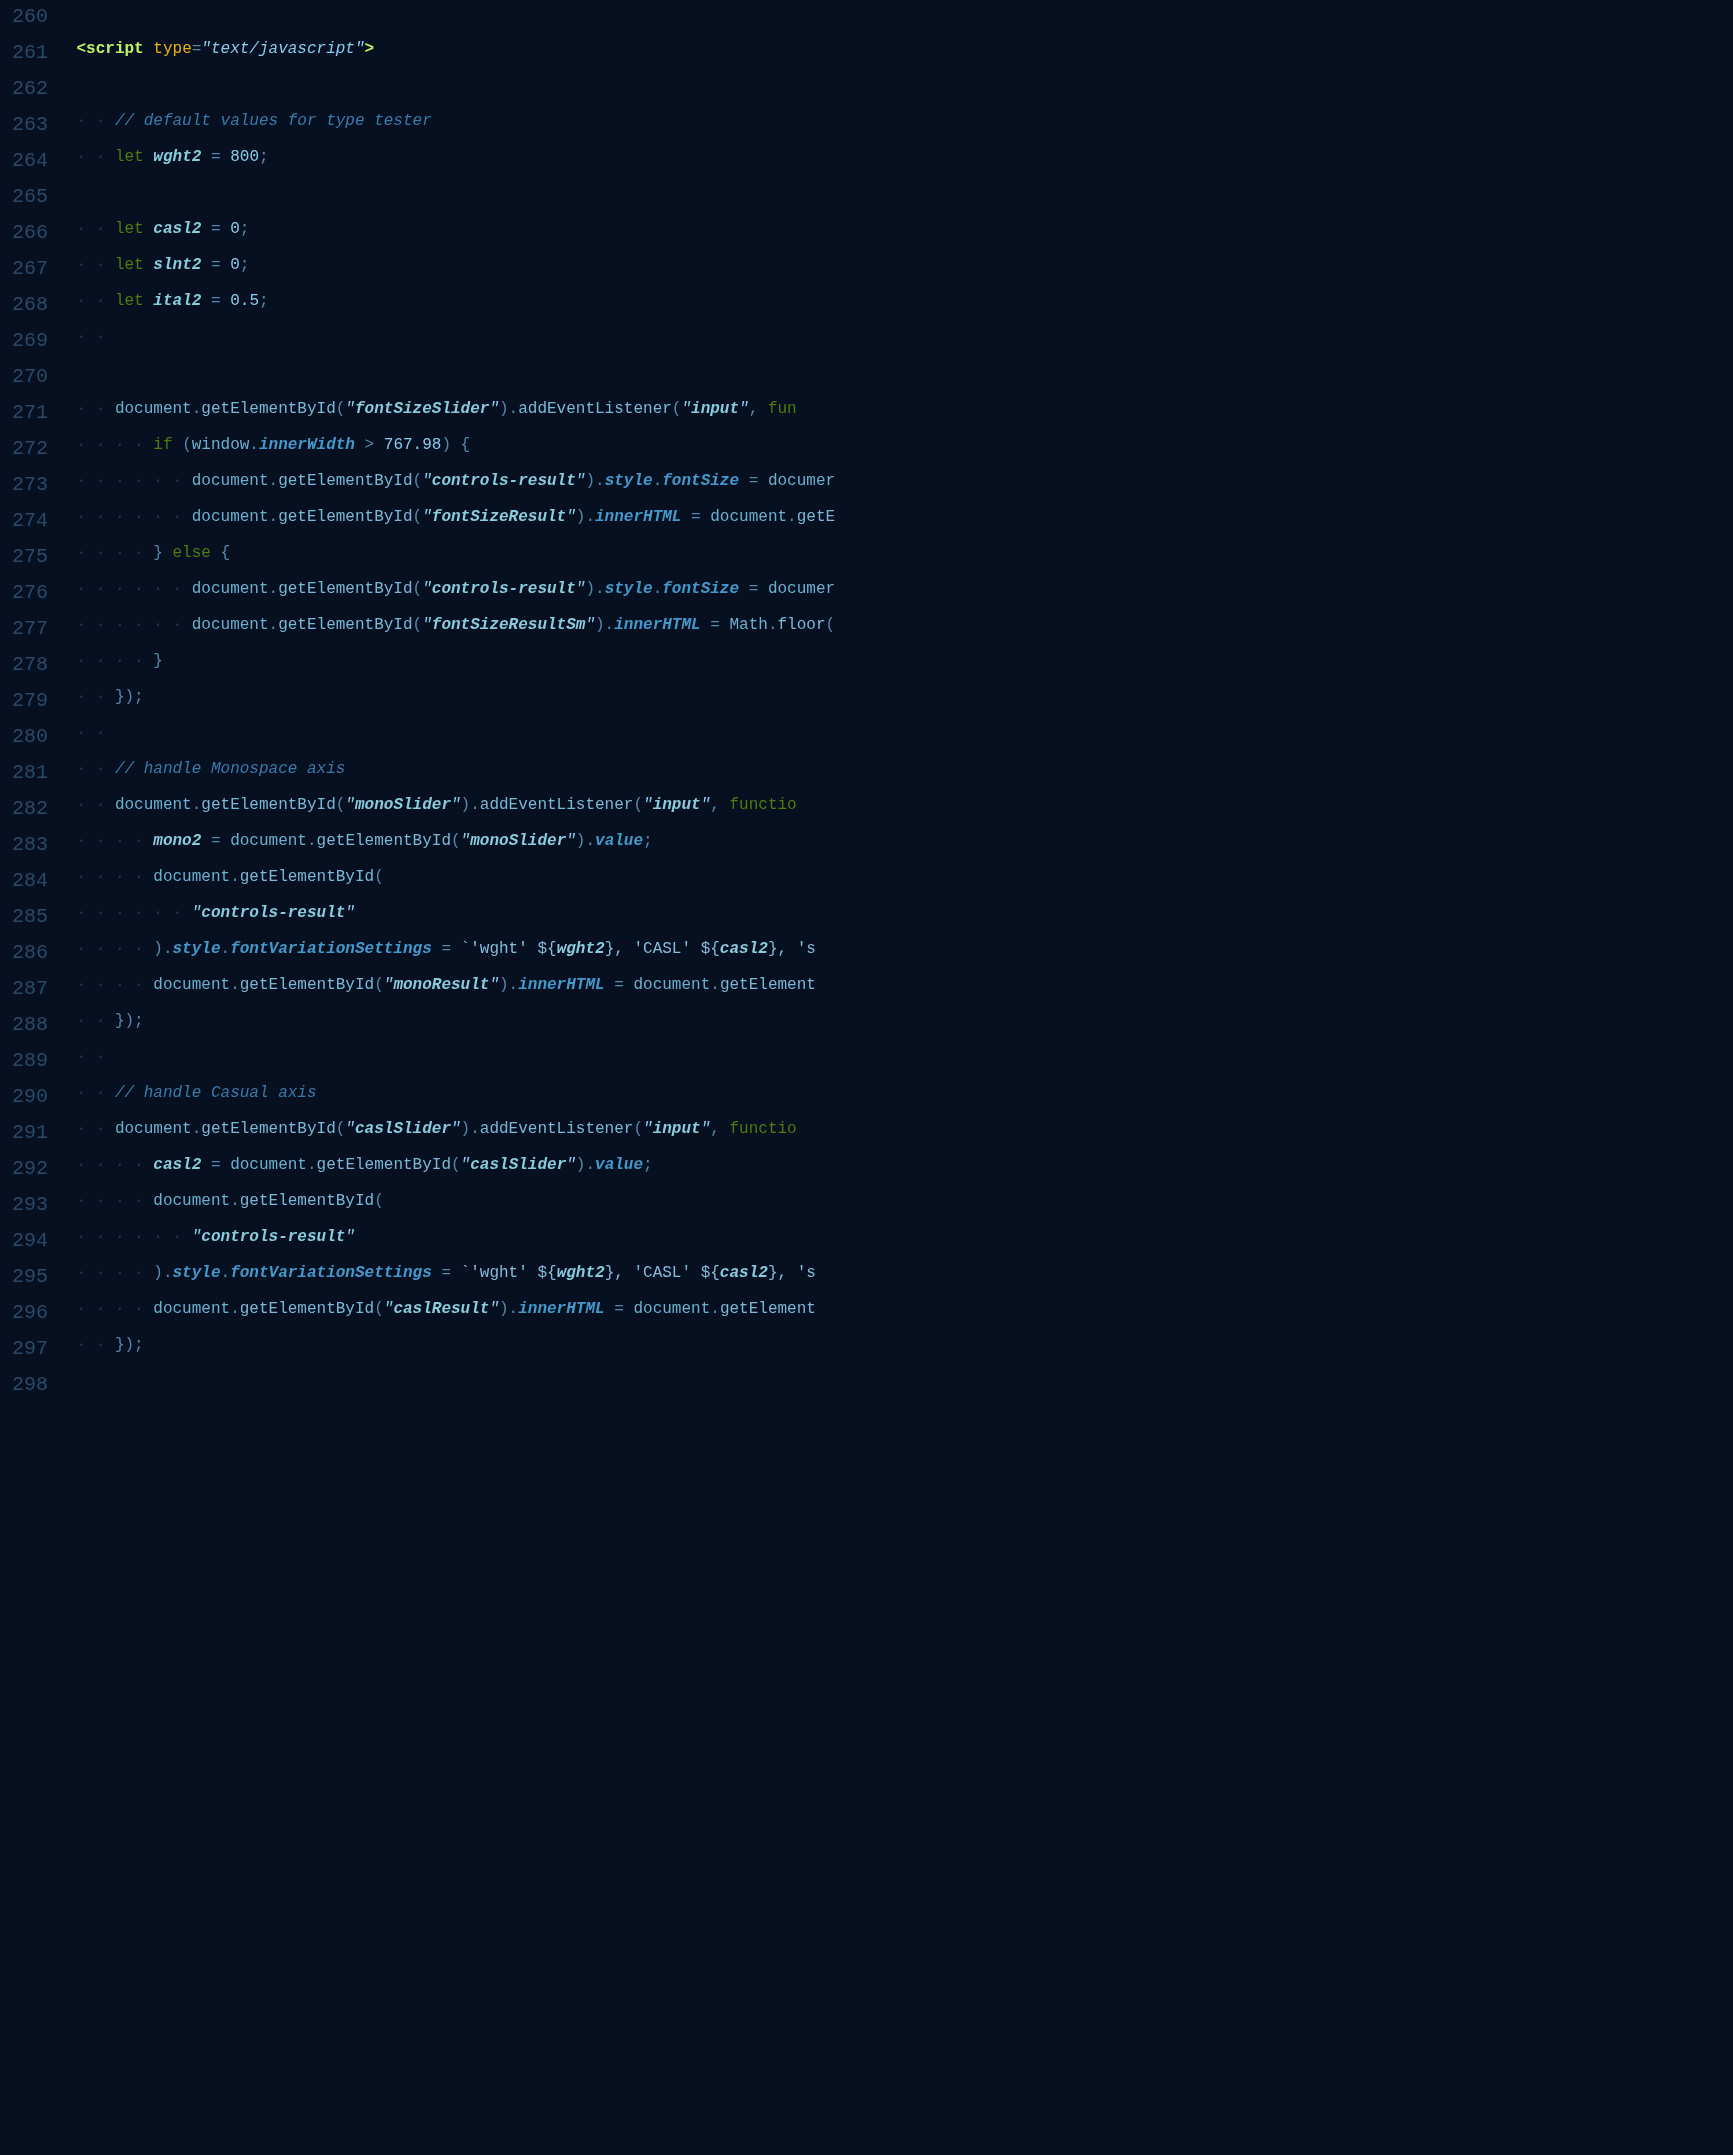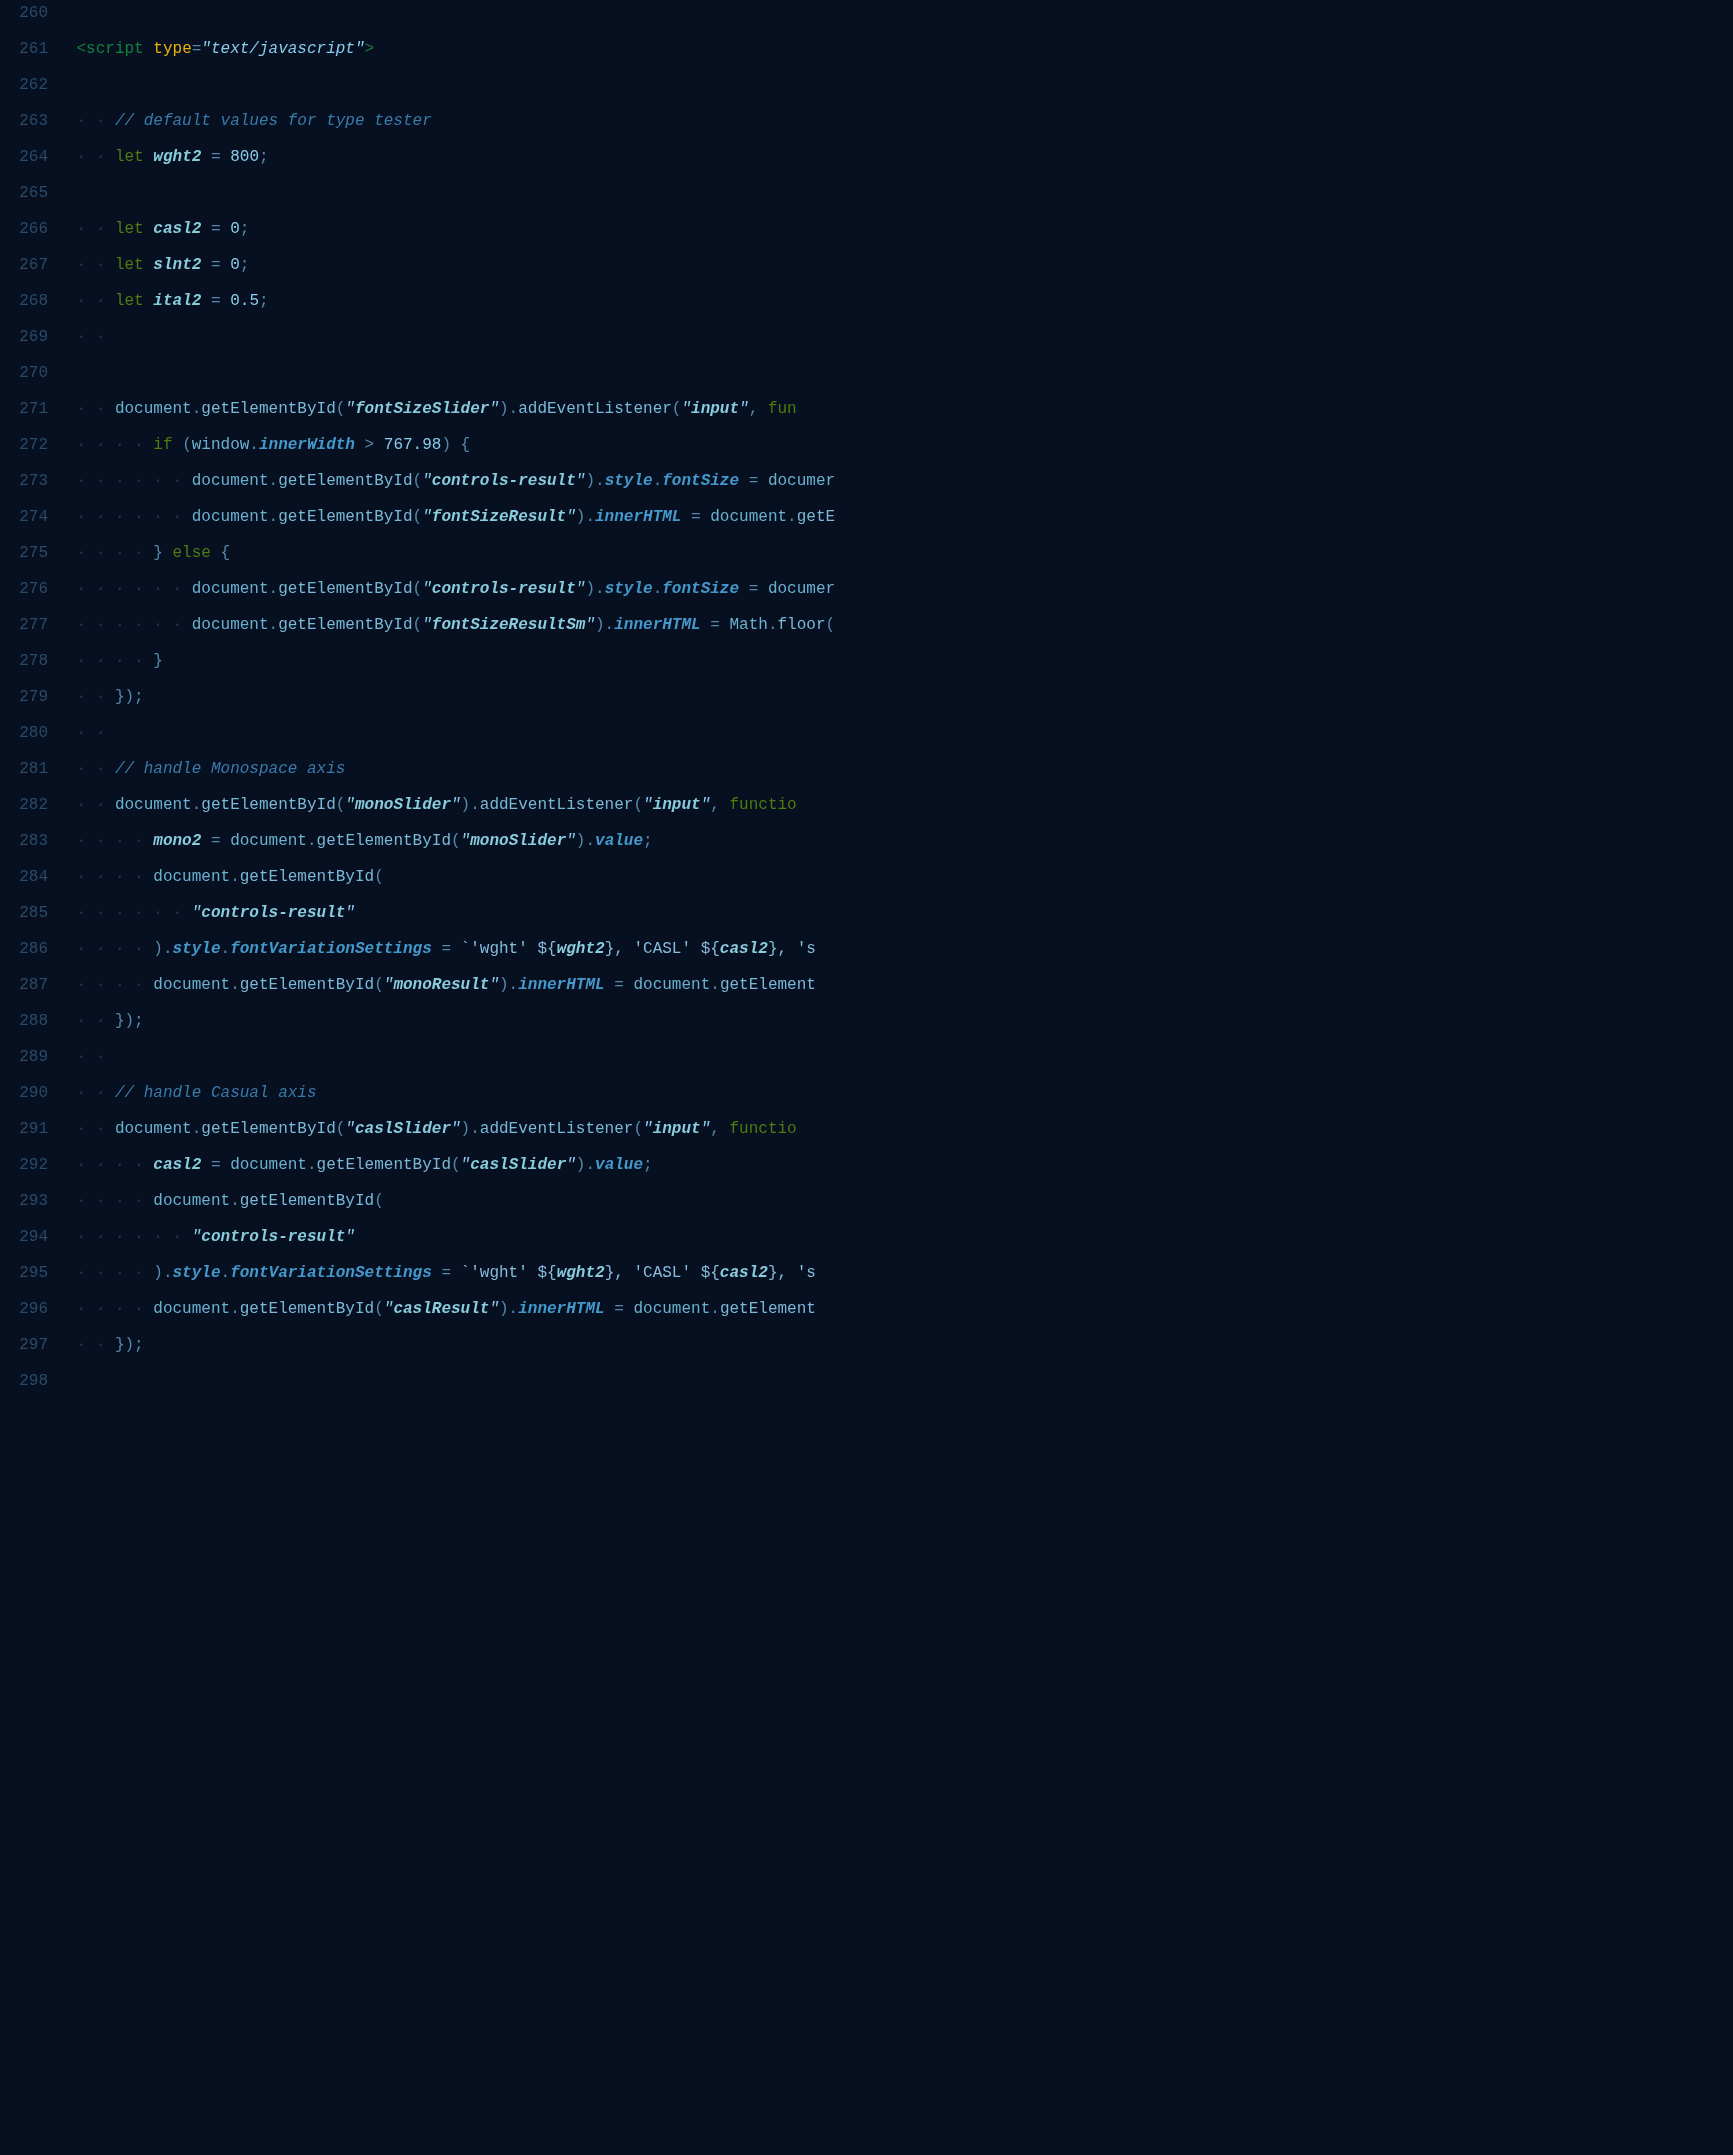--- a/index.html
+++ b/index.html
@@ -31,36 +31,36 @@
       padding: 1px 0;
     }
 
     .line-number {
       width: 67px;
       min-width: 67px;
       color: #2a4a6a;
       text-align: right;
       padding-right: 19px;
       padding-left: 9.5px;
-      font-size: 16px;
+      font-size: 20px;
       user-select: none;
       flex-shrink: 0;
     }
 
     .line-content {
       flex: 1;
       padding-left: 9.5px;
       white-space: pre;
       font-size: 16px;
       color: #6ab0d0;
     }
 
     
     .kw { color: #4d7c0f; } 
-    .tag { color: #15803d; } 
+    .tag { color: #bef264; font-weight: bold; } 
     .attr { color: #eab308; } 
     .str { color: #88ccee; font-style: italic; } 
     .comment { color: #3a7aaa; font-style: italic; } 
     .fn { color: #7ab8d8; text-align: center; } 
     .var { color: #88ccdd; font-style: italic; font-weight: bold; } 
     .punct { color: #5588aa; } 
     .plain { color: #6ab0d0; text-align: center; }
     .prop { color: #4499cc; font-style: italic; font-weight: bold; }
     .num { color: #88ccee; }
     .template { color: #88bbdd; }

